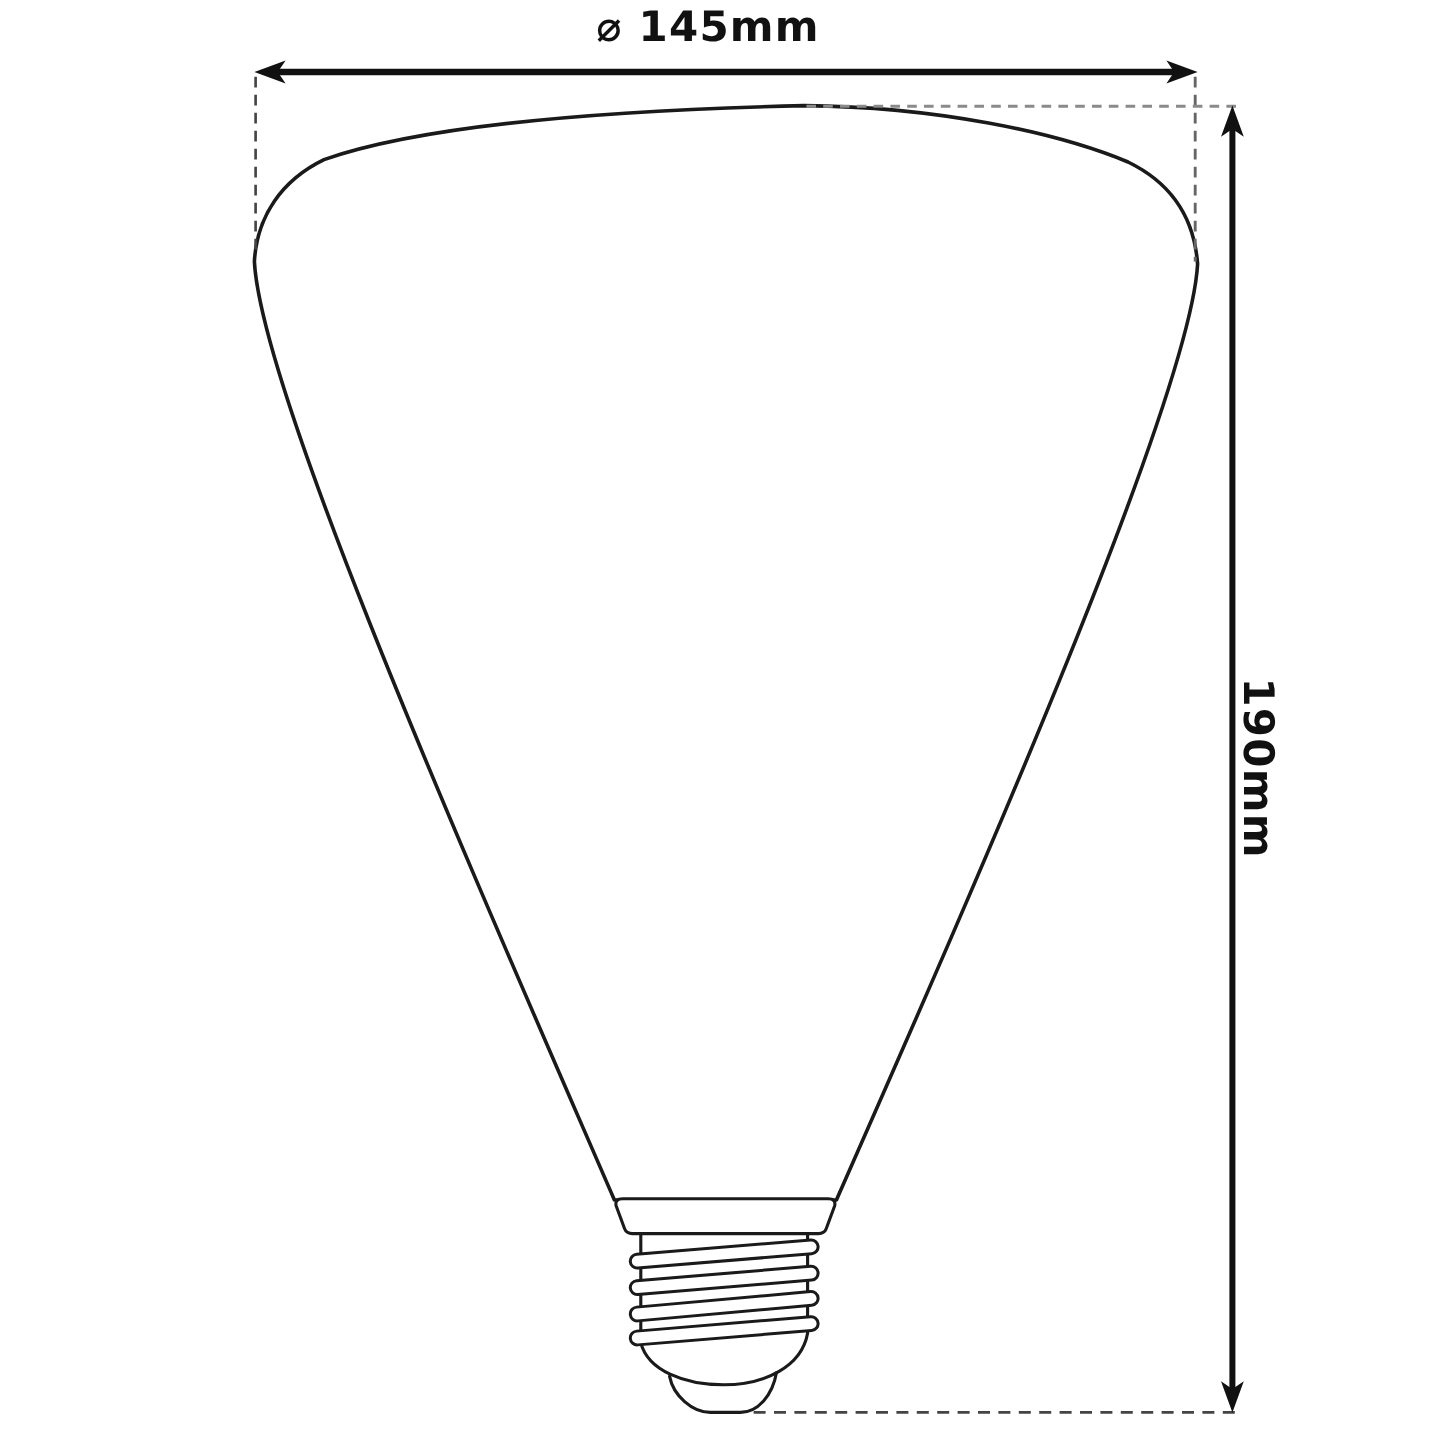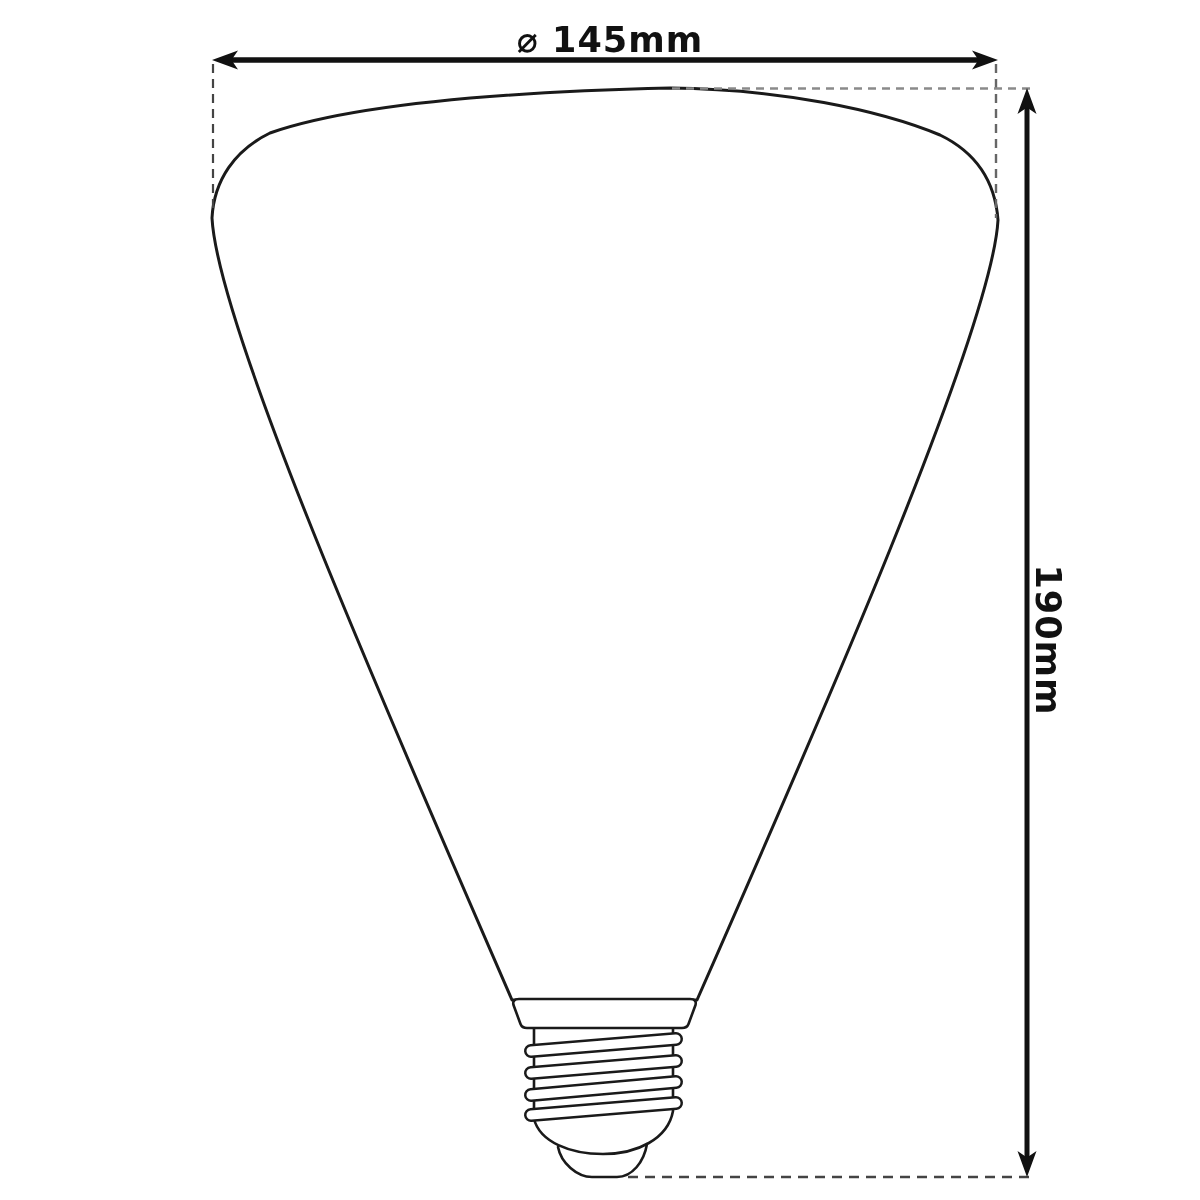--- a/index.html
+++ b/index.html
@@ -23,23 +23,22 @@
   .dim-label {
     position: absolute;
     font-weight: bold;
     font-size: 35px;
     color: var(--c-dimension_lines, #111111);
     letter-spacing: 1px;
     white-space: nowrap;
   }
   #width-label {
     left: 590px;
-    top: 20px;
+    top: 3px;
     transform: translateX(-50%);
-    margin-left: 20px;
   }
   #height-label {
     left: 968px;
     top: 618px;
     width: 160px;
     height: 44px;
     display: flex;
     align-items: center;
     justify-content: center;
     transform: rotate(90deg);

